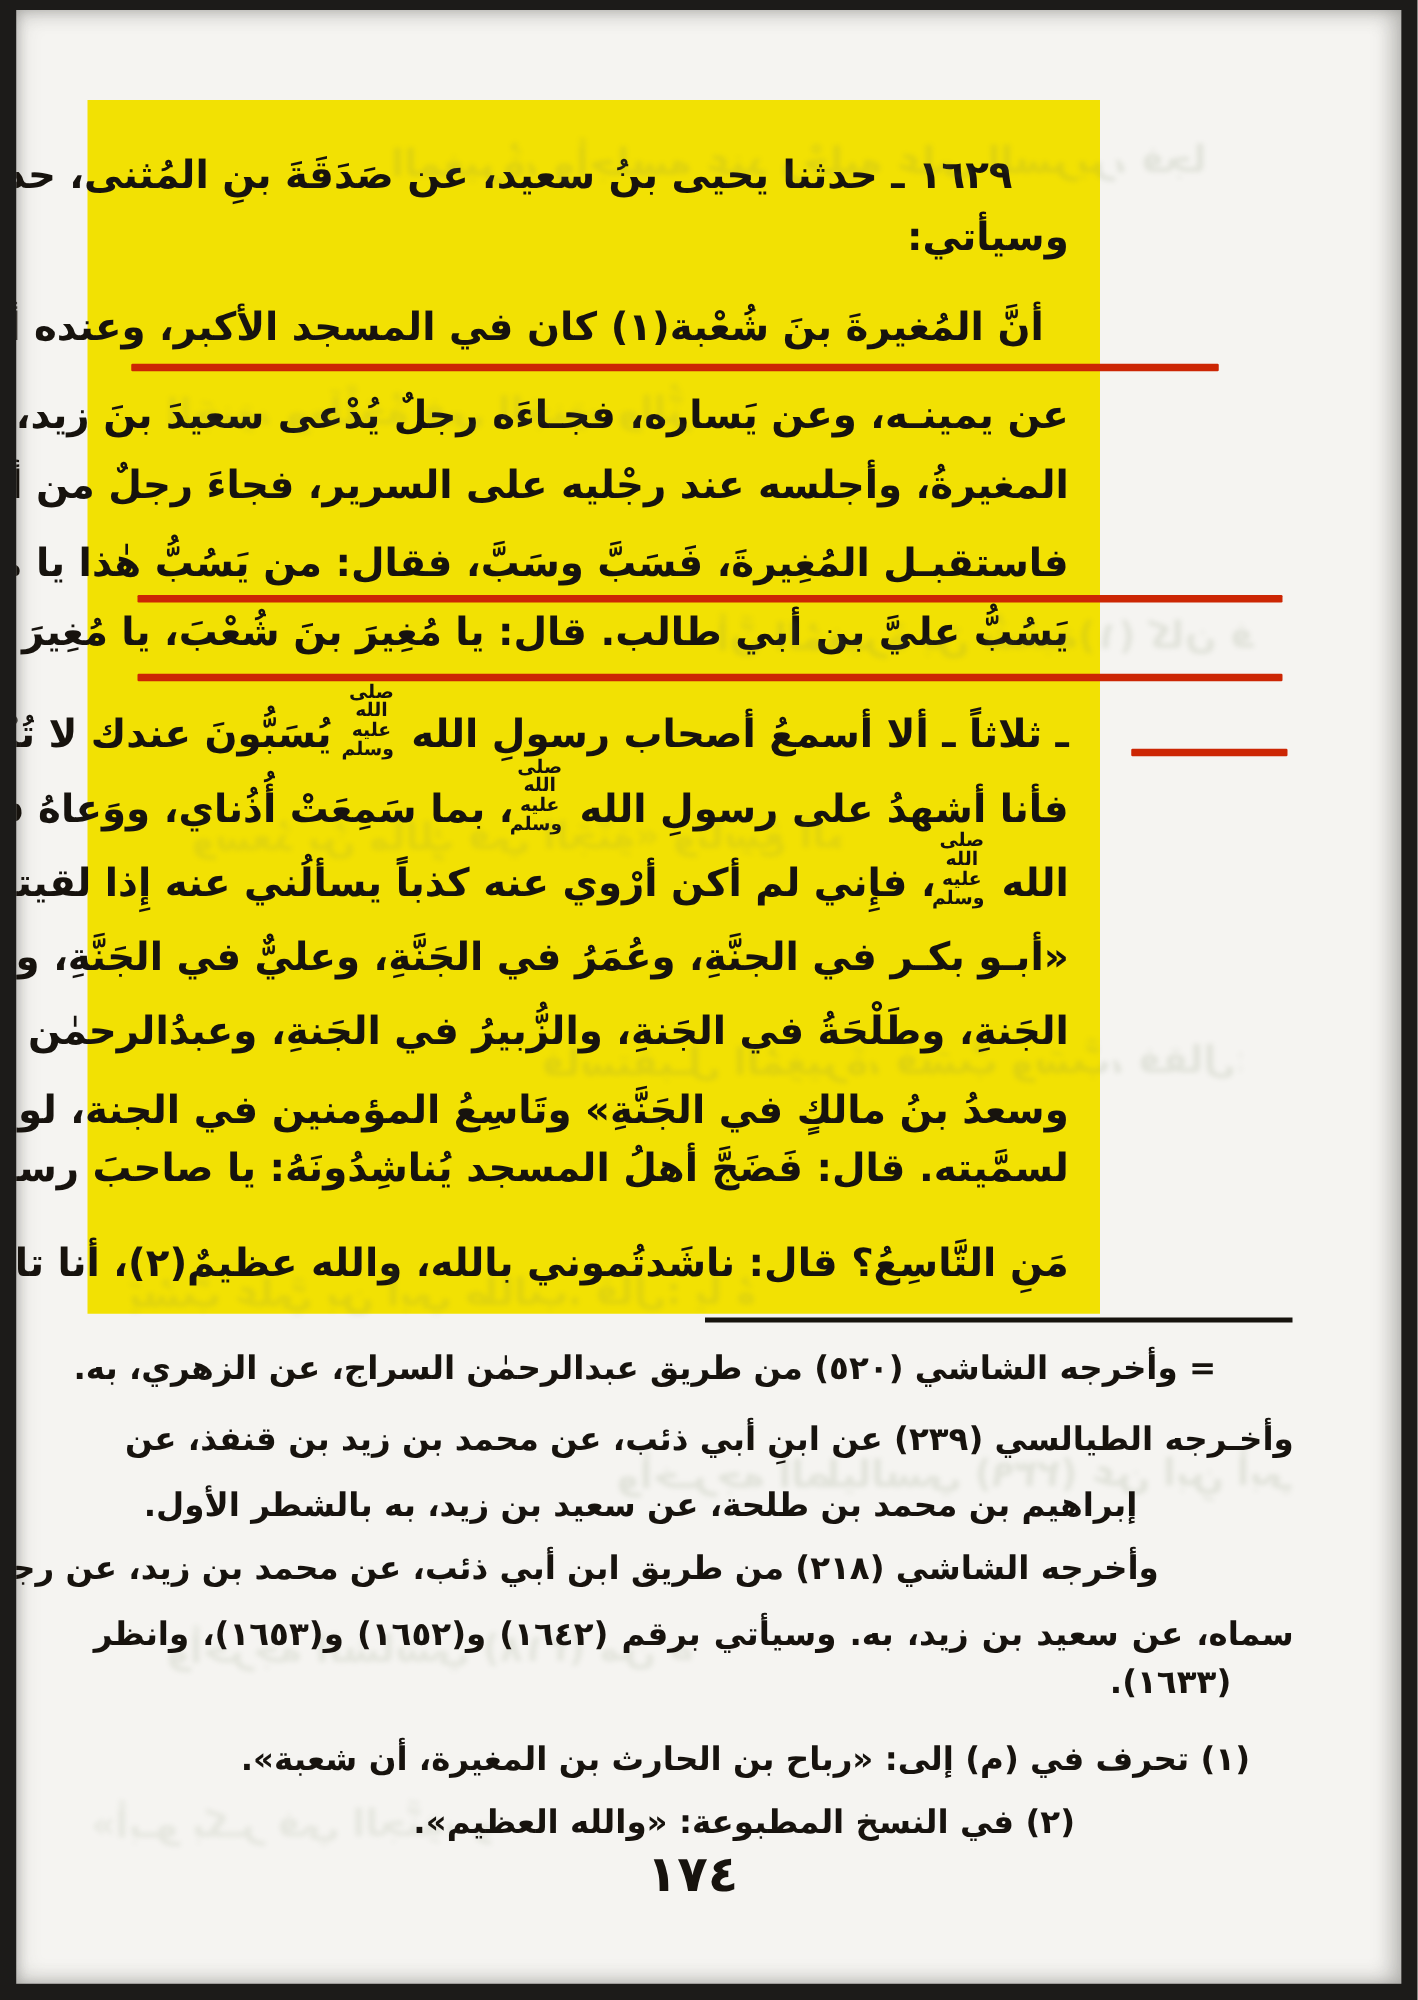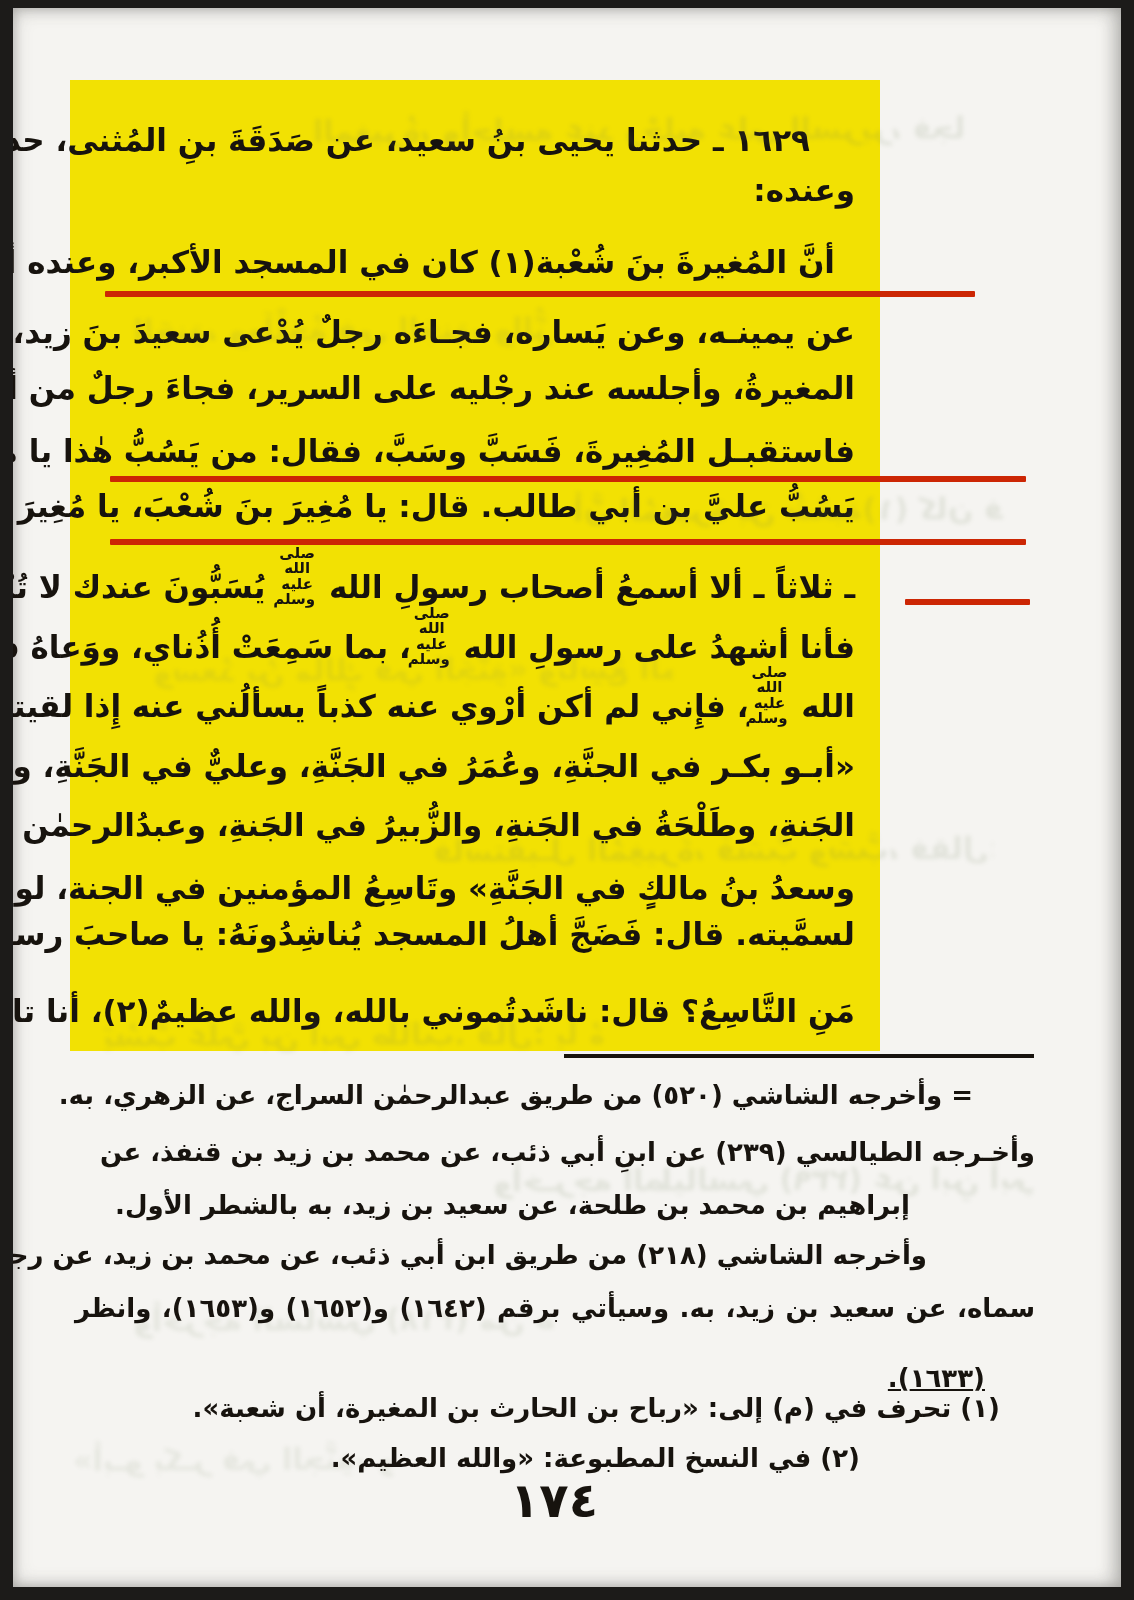--- a/index.html
+++ b/index.html
@@ -32,21 +32,21 @@
     position:absolute;left:0;right:0;height:52px;line-height:52px;
     font-size:26px;font-weight:bold;color:#17130e;
     direction:rtl;text-align:justify;text-align-last:justify;
     white-space:nowrap;overflow:visible;
   }
   .fn-right{text-align-last:right;}
   .fn-left{text-align:left;text-align-last:left;}
   .fn-divider{position:absolute;left:551px;top:1046px;width:470px;height:4px;background:#17130e;z-index:3;}
   .page-number{
     position:absolute;left:0;right:26px;top:1464px;height:56px;line-height:56px;
-    text-align:center;font-size:48px;font-weight:bold;color:#17130e;z-index:3;
+    text-align:center;font-size:40px;font-weight:bold;color:#17130e;z-index:3;
   }
   .saw{
     display:inline-block;width:36px;font-size:15px;line-height:1.02;
     text-align:center;vertical-align:-9px;white-space:normal;
     font-weight:bold;margin:0 3px;transform:translateY(-3px);
   }
   .ghost{
     position:absolute;direction:rtl;font-size:30px;font-weight:bold;
     color:#6e7f58;opacity:.14;filter:blur(2px);
     transform:scaleX(-1) rotate(.3deg);
@@ -65,21 +65,21 @@
   <div class="ghost" style="top:640px;left:140px;width:520px;opacity:.12;">وسعدُ بنُ مالكٍ في الجَنَّةِ» وتَاسِعُ المؤمنين في الجنة، لو شئتُ أن أُسَمِّيَه</div>
   <div class="ghost" style="top:820px;left:420px;width:560px;">فاستقبـل المُغِيرةَ، فَسَبَّ وسَبَّ، فقال: من يَسُبُّ هٰذا يا مغيرةُ؟ قال:</div>
   <div class="ghost" style="top:1005px;left:90px;width:500px;opacity:.13;">يَسُبُّ عليَّ بن أبي طالب. قال: يا مُغِيرَ بنَ شُعْبَ، يا مُغِيرَ بنَ شُعْبَ</div>
   <div class="ghost" style="top:1150px;left:480px;width:540px;">وأخـرجه الطيالسي (٢٣٩) عن ابنِ أبي ذئب، عن محمد بن زيد بن قنفذ، عن</div>
   <div class="ghost" style="top:1290px;left:120px;width:420px;opacity:.12;">وأخرجه الشاشي (٢١٨) من طريق ابن أبي ذئب، عن محمد بن زيد، عن رجل</div>
   <div class="ghost" style="top:1430px;left:60px;width:320px;opacity:.11;">«أبـو بكـر في الجنَّةِ، وعُمَرُ في الجَنَّةِ، وعليٌّ في الجَنَّةِ، وعُثمانُ في</div>
 
   <div class="highlight">
 
     <div class="hl-line" style="top:29px;padding-right:45px;">١٦٢٩ ـ حدثنا يحيى بنُ سعيد، عن صَدَقَةَ بنِ المُثنى، حدثني رِباحُ بنُ</div>
-    <div class="hl-line align-right" style="top:79px;">وعنده:</div>
+    <div class="hl-line align-right" style="top:79px;">وسيأتي:</div>
     <div class="hl-line" style="top:151px;padding-right:20px;">أنَّ المُغيرةَ بنَ شُعْبة(١) كان في المسجد الأكبر، وعنده أهلُ الكوفة</div>
     <div class="hl-line" style="top:221px;">عن يمينـه، وعن يَساره، فجـاءَه رجلٌ يُدْعى سعيدَ بنَ زيد، فَحَيَّاه</div>
     <div class="hl-line" style="top:340px;">فاستقبـل المُغِيرةَ، فَسَبَّ وسَبَّ، فقال: من يَسُبُّ هٰذا يا مغيرةُ؟ قال:</div>
     <div class="hl-line" style="top:277px;">المغيرةُ، وأجلسه عند رجْليه على السرير، فجاءَ رجلٌ من أهل الكوفة</div>
     <div class="hl-line" style="top:395px;">يَسُبُّ عليَّ بن أبي طالب. قال: يا مُغِيرَ بنَ شُعْبَ، يا مُغِيرَ بنَ شُعْبَ</div>
     <div class="hl-line saw-host" style="top:469px;">ـ ثلاثاً ـ ألا أسمعُ أصحاب رسولِ الله <span class="saw">صلى الله عليه وسلم</span> يُسَبُّونَ عندك لا تُنْكِرُ ولا تُغَيِّرُ،</div>
     <div class="hl-line saw-host" style="top:529px;">فأنا أشهدُ على رسولِ الله <span class="saw">صلى الله عليه وسلم</span>، بما سَمِعَتْ أُذُناي، ووَعاهُ قلبي من رسول</div>
     <div class="hl-line saw-host" style="top:588px;">الله <span class="saw">صلى الله عليه وسلم</span>، فإِني لم أكن أرْوي عنه كذباً يسألُني عنه إِذا لقيته، أنَّه قال:</div>
     <div class="hl-line" style="top:655px;">«أبـو بكـر في الجنَّةِ، وعُمَرُ في الجَنَّةِ، وعليٌّ في الجَنَّةِ، وعُثمانُ في</div>
     <div class="hl-line" style="top:714px;">الجَنةِ، وطَلْحَةُ في الجَنةِ، والزُّبيرُ في الجَنةِ، وعبدُالرحمٰن في الجَنةِ،</div>
@@ -94,20 +94,20 @@
   </div>
 
   <div class="fn-divider"></div>
 
   <div class="fn-wrap">
     <div class="fn-line fn-right" style="top:1061px;padding-right:62px;">= وأخرجه الشاشي (٥٢٠) من طريق عبدالرحمٰن السراج، عن الزهري، به.</div>
     <div class="fn-line" style="top:1118px;padding-left:45px;">وأخـرجه الطيالسي (٢٣٩) عن ابنِ أبي ذئب، عن محمد بن زيد بن قنفذ، عن</div>
     <div class="fn-line fn-left" style="top:1171px;padding-left:40px;">إبراهيم بن محمد بن طلحة، عن سعيد بن زيد، به بالشطر الأول.</div>
     <div class="fn-line" style="top:1221px;padding-right:108px;padding-left:40px;">وأخرجه الشاشي (٢١٨) من طريق ابن أبي ذئب، عن محمد بن زيد، عن رجل</div>
     <div class="fn-line" style="top:1274px;">سماه، عن سعيد بن زيد، به. وسيأتي برقم (١٦٤٢) و(١٦٥٢) و(١٦٥٣)، وانظر</div>
-    <div class="fn-line fn-right" style="top:1344px;padding-right:50px;text-decoration:underline;">(١٦٣٣).</div>
+    <div class="fn-line fn-right" style="top:1312px;padding-right:50px;">(١٦٣٣).</div>
     <div class="fn-line fn-right" style="top:1374px;padding-right:35px;">(١) تحرف في (م) إلى: «رباح بن الحارث بن المغيرة، أن شعبة».</div>
     <div class="fn-line fn-right" style="top:1424px;padding-right:175px;">(٢) في النسخ المطبوعة: «والله العظيم».</div>
   </div>
 
   <div class="page-number">١٧٤</div>
 
 </div>
 
 </body></html>

